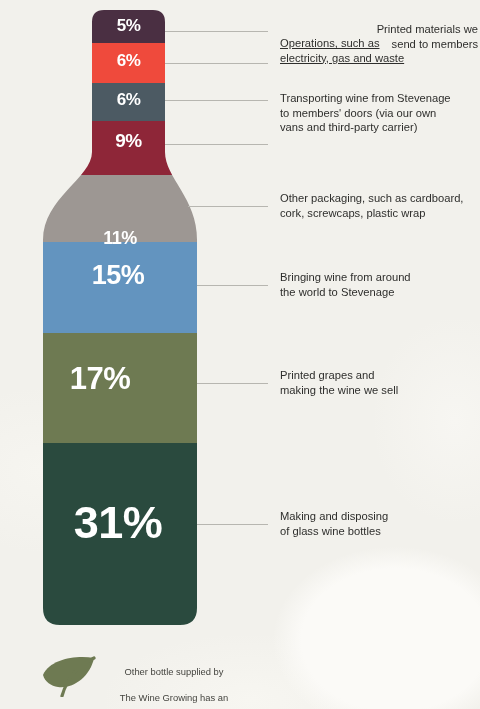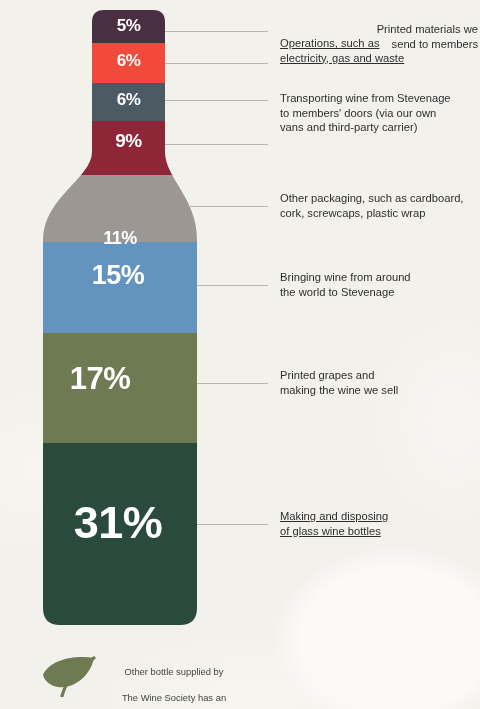--- a/index.html
+++ b/index.html
@@ -106,28 +106,28 @@
 electricity, gas and waste</div>
   <div class="callout" style="top:91px;">Transporting wine from Stevenage
 to members' doors (via our own
 vans and third-party carrier)</div>
   <div class="callout" style="top:270px;">Bringing wine from around
 the world to Stevenage</div>
   <div class="callout" style="top:191px;">Other packaging, such as cardboard,
 cork, screwcaps, plastic wrap</div>
   <div class="callout" style="top:368px;">Printed grapes and
 making the wine we sell</div>
-  <div class="callout" style="top:509px;text-decoration:underline;">Making and disposing
+  <div class="callout" style="top:509px;">Making and disposing
 of glass wine bottles</div>
 
   <svg id="leaf-icon" viewBox="0 0 58 42">
     <path d="M3 20 C 10 4, 36 0, 54 3 C 50 22, 33 34, 18 32 C 11 31, 5 27, 3 20 Z" fill="#6e7a52"></path>
     <path d="M54 3 C 40 10, 28 20, 22 41" stroke="#6e7a52" stroke-width="3.2" fill="none" stroke-linecap="round"></path>
   </svg>
 
   <div id="footer-note">
     <span>Other bottle supplied by</span><br>
-    <span>The Wine Society has an</span><br>
+    <span>The Wine Growing has an</span><br>
     <br>
     
   </div>
 
 </div>
 
 </body></html>

